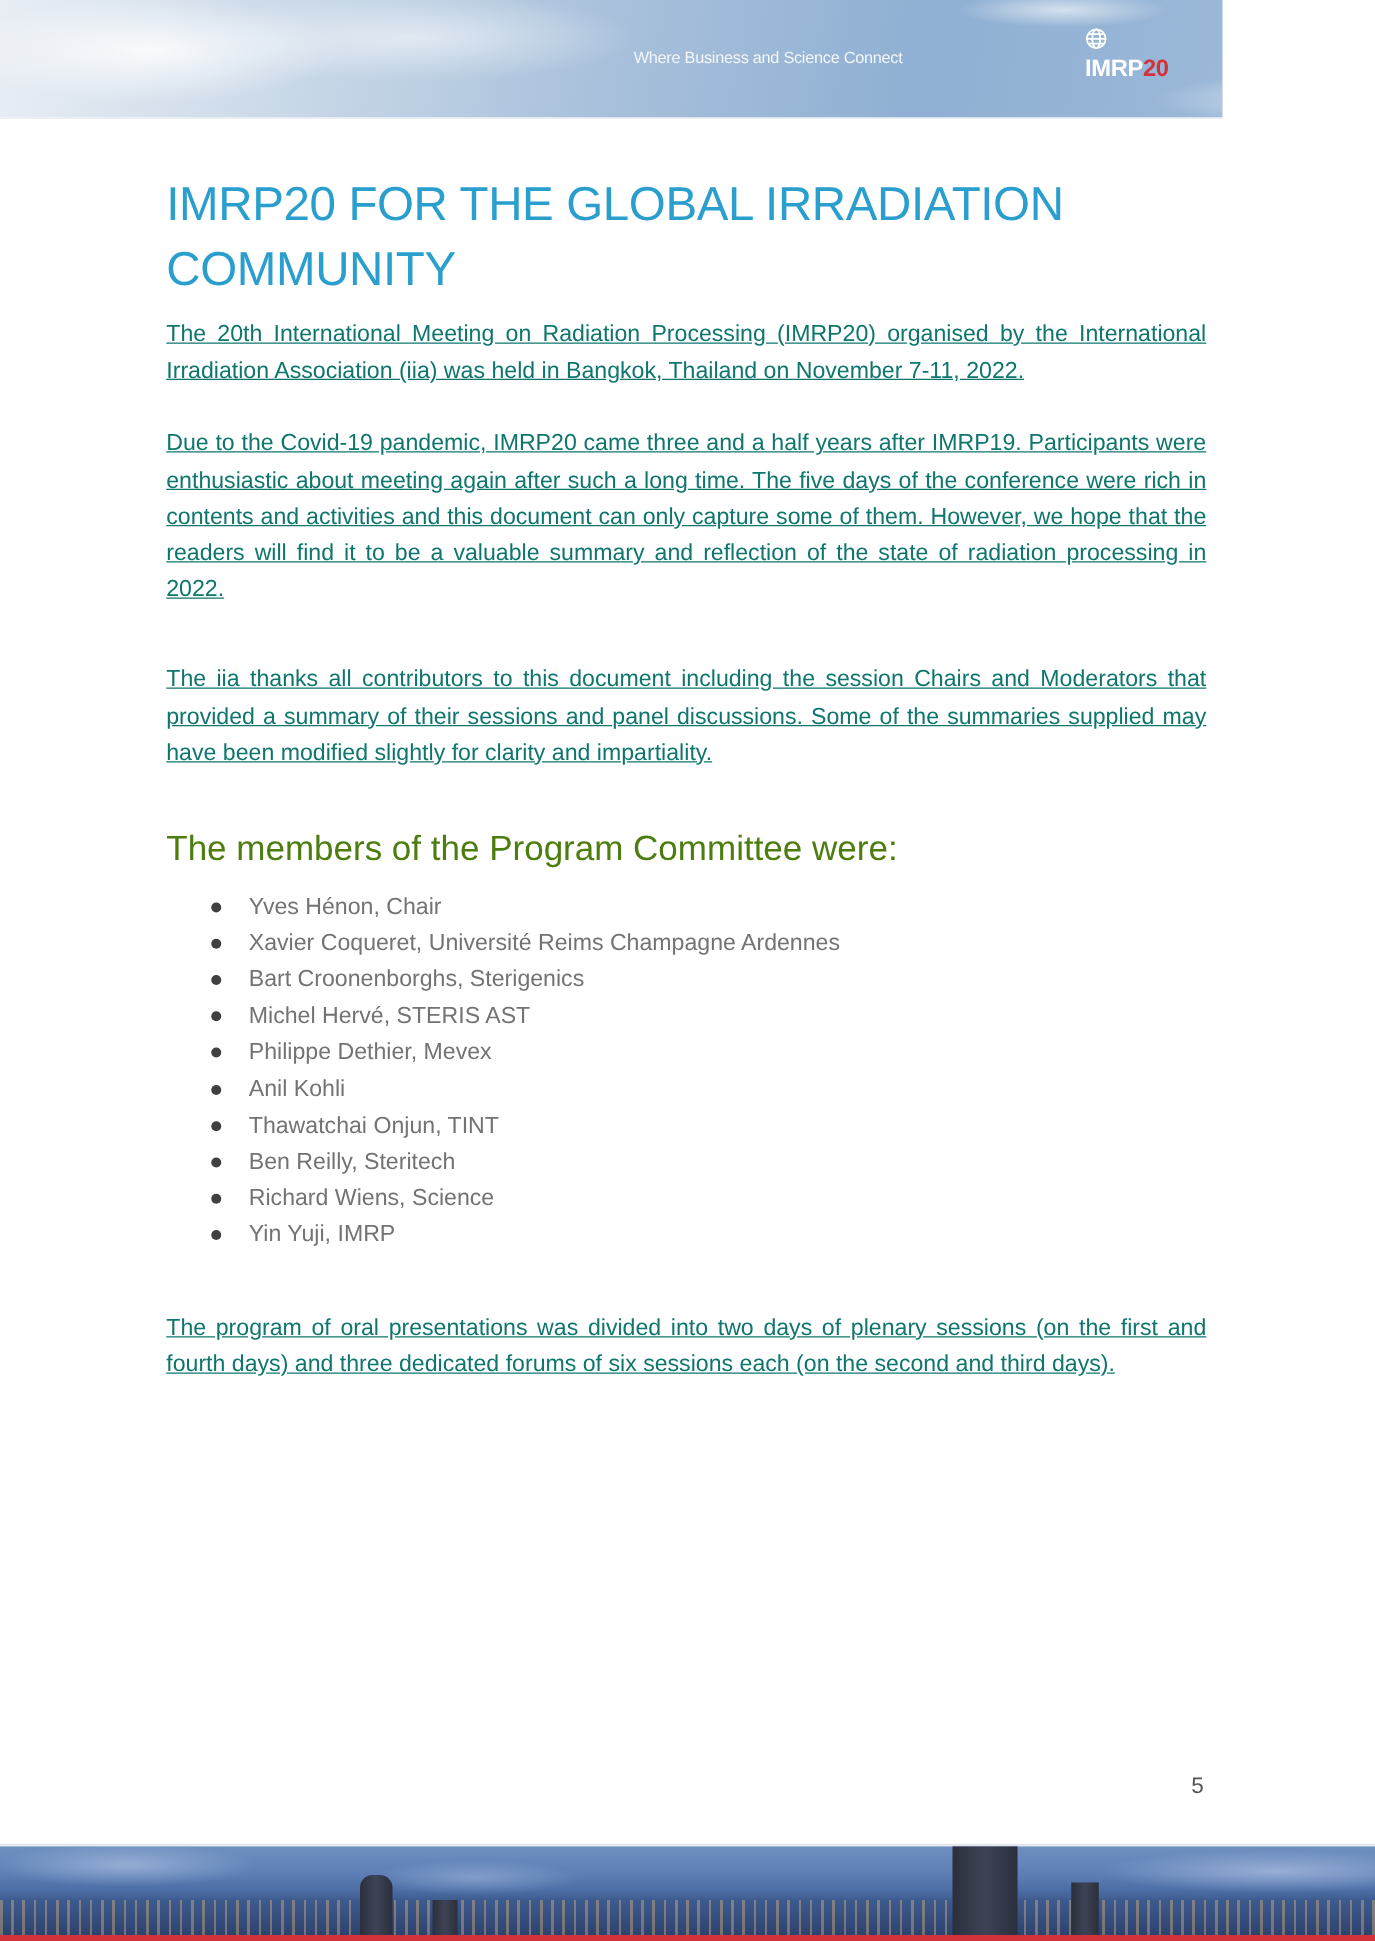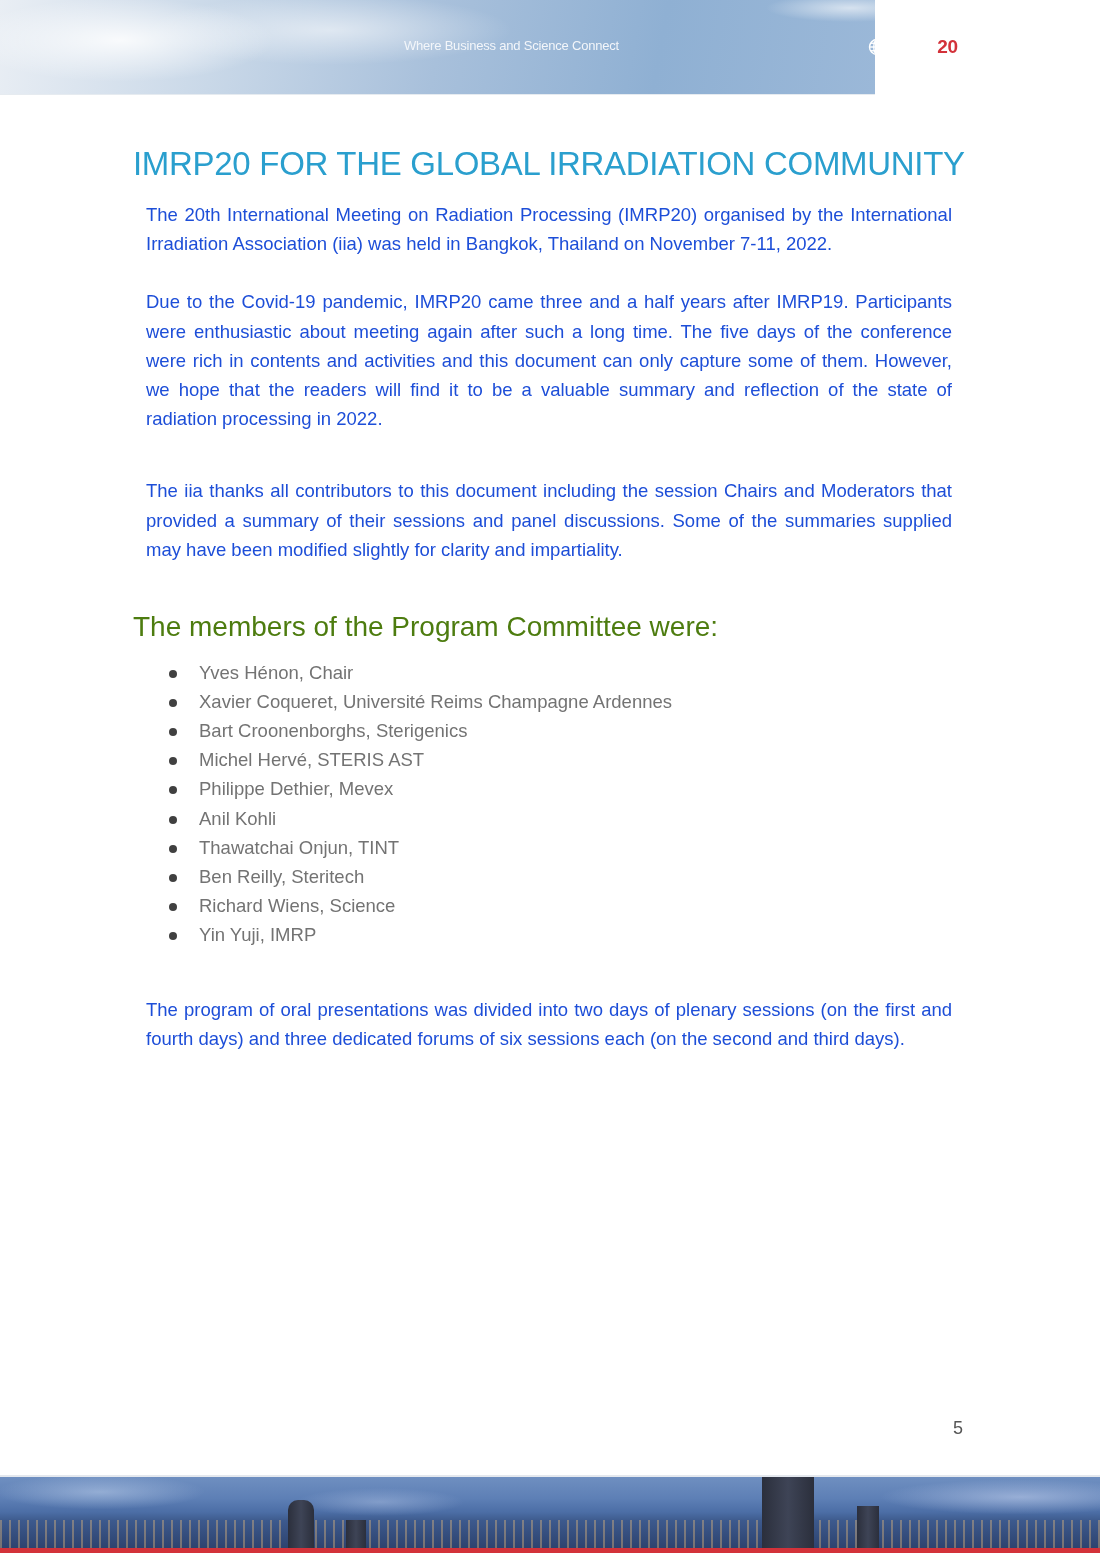--- a/index.html
+++ b/index.html
@@ -12,45 +12,46 @@
       height: 1553px;
       position: relative;
       overflow: hidden;
       font-family: "Liberation Sans", "DejaVu Sans", sans-serif;
       color: #404040;
     }
     
     .header-banner {
       position: absolute;
       left: 0; top: 0;
-      width: 875px; height: 94px;
+      width: 978px; height: 94px;
       background:
         radial-gradient(ellipse 220px 60px at 120px 40px, rgba(255,255,255,0.85), rgba(255,255,255,0) 70%),
         radial-gradient(ellipse 260px 50px at 330px 30px, rgba(255,255,255,0.55), rgba(255,255,255,0) 70%),
         radial-gradient(ellipse 120px 20px at 850px 8px, rgba(255,255,255,0.6), rgba(255,255,255,0) 70%),
         radial-gradient(ellipse 180px 30px at 1050px 80px, rgba(255,255,255,0.55), rgba(255,255,255,0) 70%),
         linear-gradient(100deg, #e9eef4 0%, #c9d8e8 25%, #a8c0db 50%, #8fb0d3 75%, #9bb8d8 100%);
       border-bottom: 1px solid #e6ebf0;
       text-decoration: underline;
     }
     .header-tagline {
       position: absolute;
       right: 256px;
       top: 38px;
       font-size: 13px;
       color: #f3f6fa;
       letter-spacing: -0.2px;
     }
     .header-logo {
       position: absolute;
       left: 868px;
-      top: 36px;
+      top: 22px;
       display: flex;
-      align-items: center;
+      align-items: flex-start;
       gap: 5px;
+      flex-direction: column;
     }
     .header-logo .globe {
       width: 18px; height: 18px;
       display: inline-block;
     }
     .header-logo .logo-text {
       font-weight: bold;
       font-size: 19px;
       color: #ffffff;
       letter-spacing: -0.3px;
@@ -60,33 +61,34 @@
     }
 
     
     .content {
       position: absolute;
       left: 133px;
       top: 138px;
       width: 832px;
     }
     .page-title {
-      font-size: 33px;
+      font-size: 38px;
       line-height: 52px;
       color: #2a9fce;
       font-weight: normal;
       margin: 0;
       letter-spacing: -0.3px;
     }
     .para {
       font-size: 18.5px;
       line-height: 29.2px;
       text-align: justify;
-      margin: 13px;
-      color: #1d4ed8;
+      margin: 0;
+      color: #0f766e;
+      text-decoration: underline;
     }
     .p1 { margin-top: 10px; }
     .p2 { margin-top: 29px; }
     .p3 { margin-top: 43px; }
     .section-heading {
       font-size: 28px;
       color: #4d7c0f;
       font-weight: normal;
       margin: 48px 0 0 0;
       line-height: 30px;

